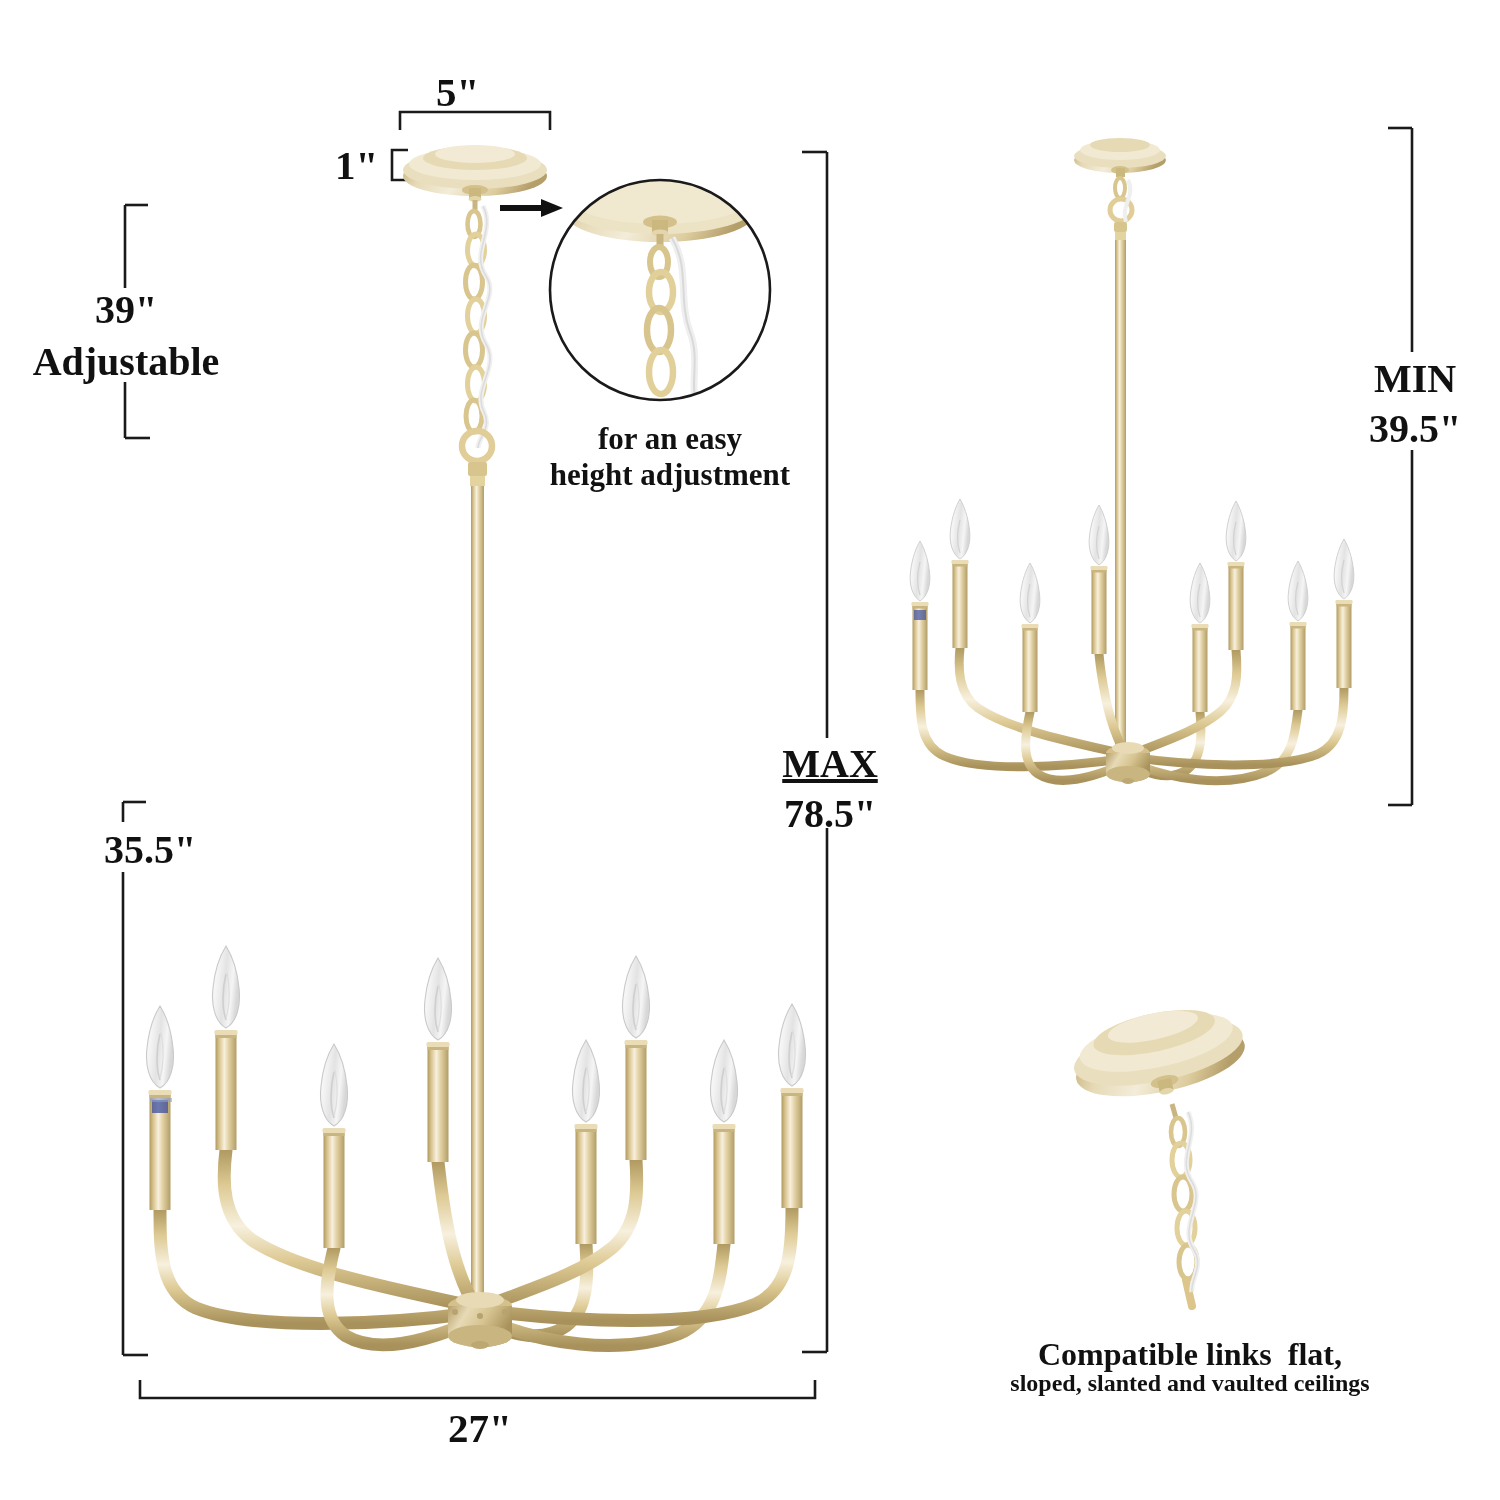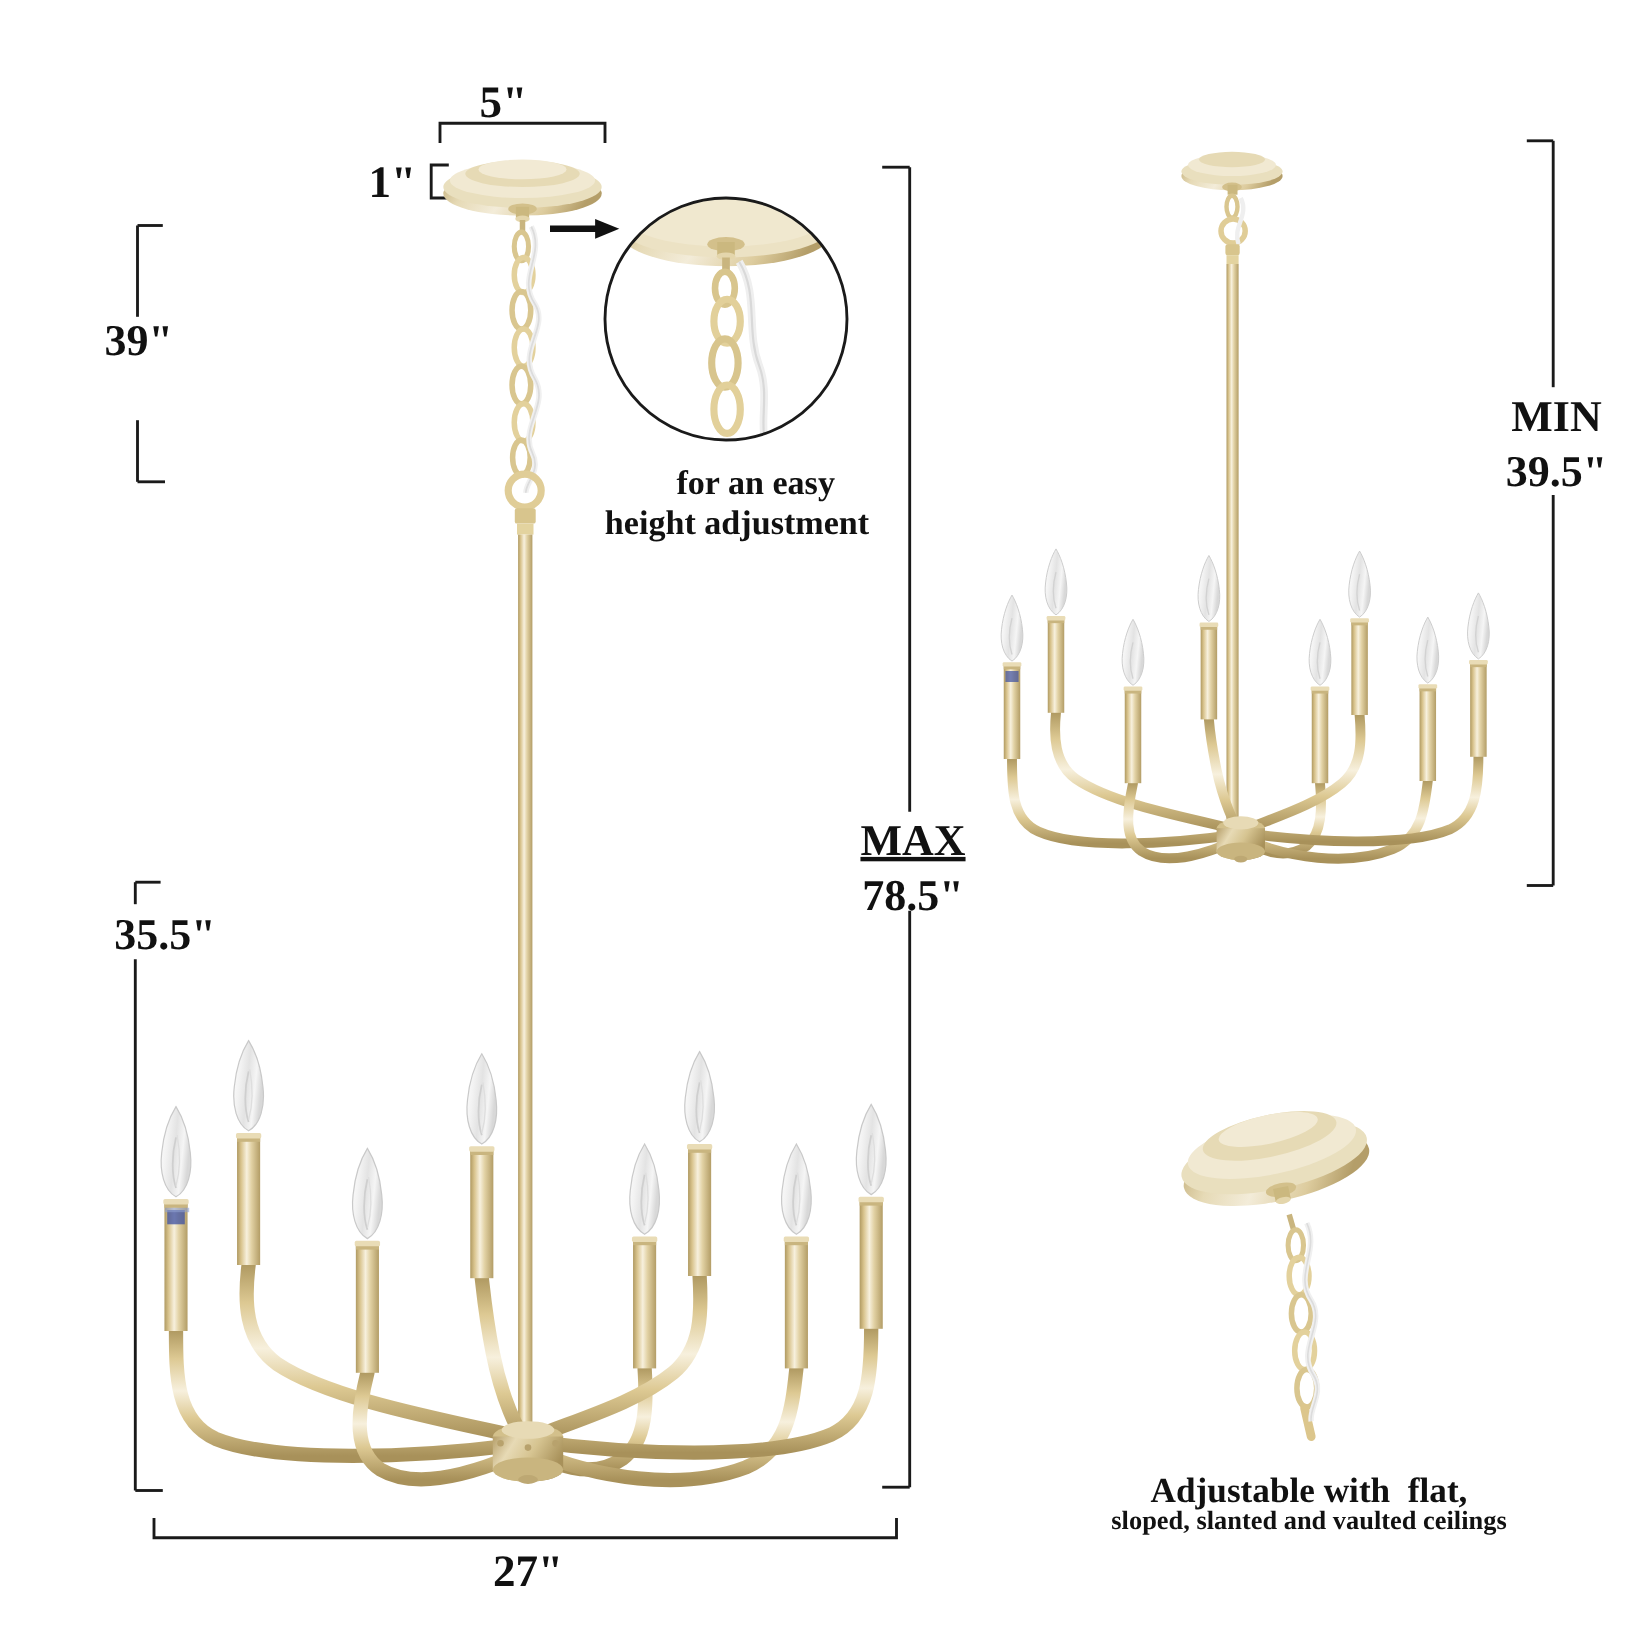--- a/index.html
+++ b/index.html
@@ -35,21 +35,21 @@
   .dim-39  { font-size: 40px; left: 0px;  top: 288px; width: 252px; }
   .dim-39b { font-size: 40px; left: 0px;  top: 340px; width: 252px; }
   .dim-355 { font-size: 40px; left: 60px; top: 828px; width: 180px; }
   .dim-27  { font-size: 41px; left: 330px; top: 1406px; width: 300px; }
   .dim-max1 { font-size: 40px; left: 740px; top: 742px; width: 180px; text-decoration: underline; }
   .dim-max2 { font-size: 40px; left: 740px; top: 792px; width: 180px; }
   .dim-min1 { font-size: 40px; left: 1330px; top: 357px; width: 170px; }
   .dim-min2 { font-size: 40px; left: 1330px; top: 407px; width: 170px; }
 
   .callout-title { font-size: 38px; left: 505px; top: 378px; width: 330px; }
-  .callout-l2 { font-size: 31px; left: 522px; top: 422px; width: 330px; }
+  .callout-l2 { font-size: 31px; left: 505px; top: 422px; width: 330px; }
   .callout-l3 { font-size: 31px; left: 505px; top: 458px; width: 330px; }
 
   .ceil-1 { font-size: 32px; left: 880px; top: 1337px; width: 620px; }
   .ceil-2 { font-size: 24px; left: 880px; top: 1370px; width: 620px; }
 </style>
 </head>
 <body>
 
 <div id="stage">
 
@@ -332,29 +332,30 @@
                C1204,1266 1190,1280 1192,1292" stroke="#f0f0f0" stroke-width="5"></path>
       <path d="M1188,1112 C1200,1138 1176,1158 1192,1182 C1206,1204 1178,1226 1194,1250
                C1204,1266 1190,1280 1192,1292" stroke="#dcdcdc" stroke-width="1.5"></path>
     </g>
   </svg>
 
   <div class="lbl lbl-c dim-5">5"</div>
   <div class="lbl lbl-l dim-1">1"</div>
 
   <div class="lbl lbl-c dim-39">39"</div>
+  <div class="lbl lbl-c dim-39b">Adjustable</div>
 
   <div class="lbl lbl-c dim-355">35.5"</div>
   <div class="lbl lbl-c dim-27">27"</div>
 
   <div class="lbl lbl-c dim-max1">MAX</div>
   <div class="lbl lbl-c dim-max2">78.5"</div>
 
   <div class="lbl lbl-c dim-min1">MIN</div>
   <div class="lbl lbl-c dim-min2">39.5"</div>
 
   <div class="lbl lbl-c callout-l2">for an easy</div>
   <div class="lbl lbl-c callout-l3">height adjustment</div>
 
-  <div class="lbl lbl-c ceil-1">Adjustable with  flat,</div>
+  <div class="lbl lbl-c ceil-1">Compatible links  flat,</div>
   <div class="lbl lbl-c ceil-2">sloped, slanted and vaulted ceilings</div>
 
 </div>
 
 </body></html>

